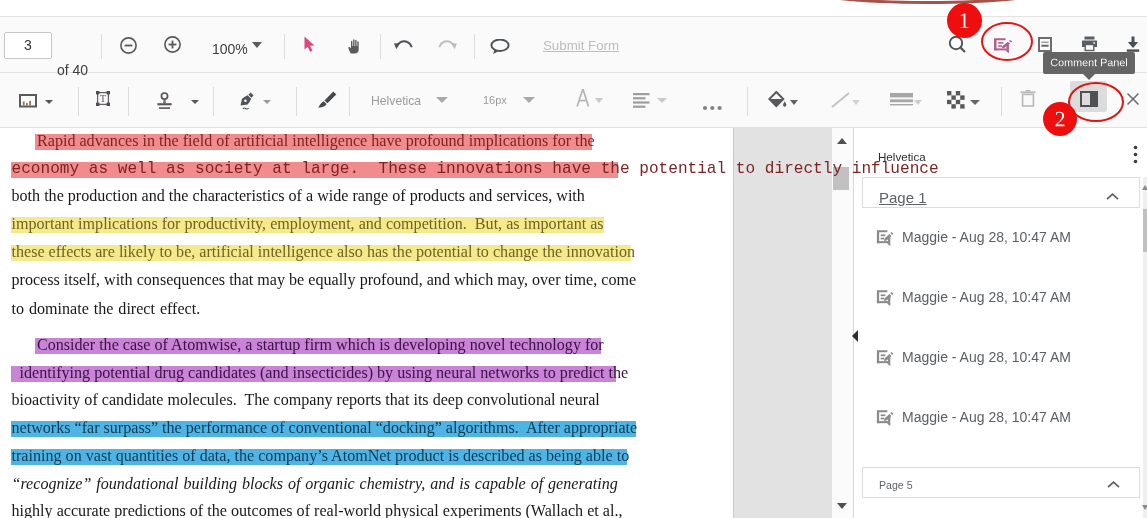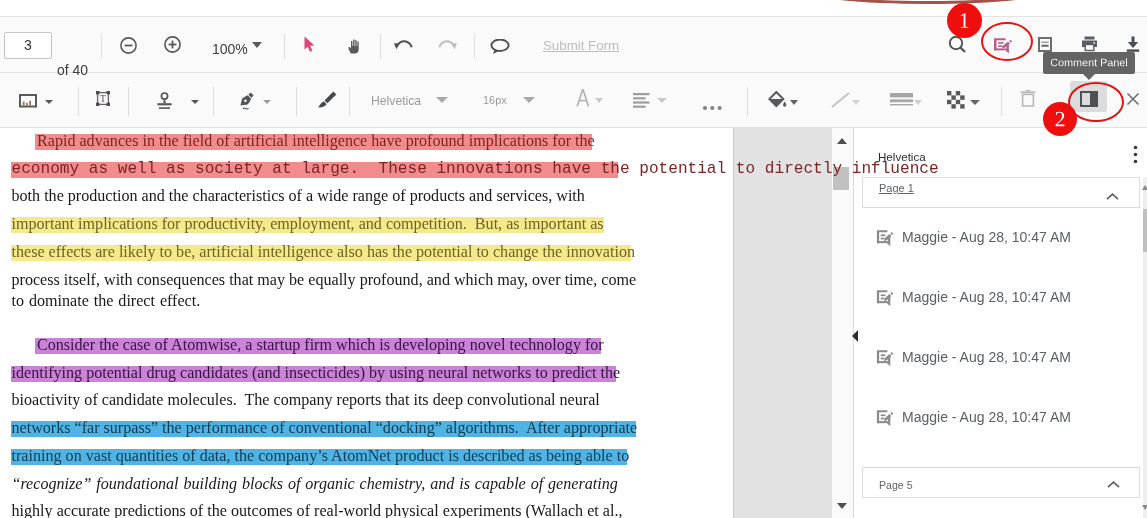--- a/index.html
+++ b/index.html
@@ -218,21 +218,21 @@
 
 <div class="ab" style="left:853px;top:128px;width:294px;height:390px;background:#fff;border-left:1px solid #d8d8d8;box-sizing:border-box;"></div>
 <div class="ab" style="left:878px;top:150px;font-size:11.6px;color:#2b2b2b;">Helvetica</div>
 <svg class="ab" style="left:1133px;top:145px" width="5" height="20" viewBox="0 0 5 20">
     <circle cx="2.5" cy="2.5" r="1.8" fill="#3c3c3c"></circle>
     <circle cx="2.5" cy="9.5" r="1.8" fill="#3c3c3c"></circle>
     <circle cx="2.5" cy="16.5" r="1.8" fill="#3c3c3c"></circle>
   </svg>
 
 <div class="ab" style="left:862px;top:177px;width:278px;height:31px;border:1px solid #dcdcdc;box-sizing:border-box;background:#fff;"></div>
-<div class="ab" style="left:879px;top:182px;font-size:11px;color:#5f6368;text-decoration:underline;">Page 1</div>
+<div class="ab" style="left:879px;top:189px;font-size:15px;color:#5f6368;text-decoration:underline;">Page 1</div>
 <svg class="ab" style="left:1106px;top:192.5px" width="13" height="7" viewBox="0 0 13 7">
     <polyline points="1,6.2 6.5,1.2 12,6.2" fill="none" stroke="#5f6368" stroke-width="1.8"></polyline>
   </svg>
 
 <svg class="ab cicon" style="left:876px;top:229px" width="18" height="17.5" viewBox="0 0 20 21" preserveAspectRatio="none">
     <g fill="#8b8b8b">
       <path d="M1,1.5 H12.6 V4 H3.5 V17 H1 Z"></path>
       <path d="M1,14.5 H13.4 V17 H1 Z"></path>
       <path d="M13.4,8.2 L15.9,8.2 L15.9,20.8 L12.1,17 L13.4,17 Z"></path>
       <path d="M5.2,6.5 H10.4 V8.6 H5.2 Z"></path>
@@ -301,23 +301,23 @@
 <div class="band" style="left:11px;top:365.9px;width:605px;background:#C983D7;"></div>
 <div class="band" style="left:11px;top:421.4px;width:625px;background:#4FB4E3;"></div>
 <div class="band" style="left:11px;top:449.2px;width:616px;background:#4FB4E3;"></div>
 
 <div class="tl tpink" style="left:37px;top:130.7px;">Rapid advances in the field of artificial intelligence have profound implications for the</div>
 <div class="tl tpink" style="top:158.5px;font-family:Liberation Mono, monospace;">economy as well as society at large.&nbsp; These innovations have the potential to directly influence</div>
 <div class="tl" style="top:186.2px;">both the production and the characteristics of a wide range of products and services, with</div>
 <div class="tl tyel" style="top:214px;">important implications for productivity, employment, and competition.&nbsp; But, as important as</div>
 <div class="tl tyel" style="top:241.8px;">these effects are likely to be, artificial intelligence also has the potential to change the innovation</div>
 <div class="tl" style="top:269.6px;">process itself, with consequences that may be equally profound, and which may, over time, come</div>
-<div class="tl" style="top:291px;word-spacing:0.9px;text-align:center;">to dominate the direct effect.</div>
+<div class="tl" style="top:299px;word-spacing:0.9px;text-align:center;">to dominate the direct effect.</div>
 <div class="tl tpur" style="left:37px;top:334.8px;">Consider the case of Atomwise, a startup firm which is developing novel technology for</div>
-<div class="tl tpur" style="top:362.6px;">identifying potential drug candidates (and insecticides) by using neural networks to predict the</div>
+<div class="tl tpur" style="top:362.6px;margin-left:8px;">identifying potential drug candidates (and insecticides) by using neural networks to predict the</div>
 <div class="tl" style="top:390.3px;">bioactivity of candidate molecules.&nbsp; The company reports that its deep convolutional neural</div>
 <div class="tl tblu" style="top:418.1px;">networks “far surpass” the performance of conventional “docking” algorithms.&nbsp; After appropriate</div>
 <div class="tl tblu" style="top:445.9px;">training on vast quantities of data, the company’s AtomNet product is described as being able to</div>
 <div class="tl" style="top:473.7px;word-spacing:0.85px;font-style:italic;">“recognize” foundational building blocks of organic chemistry, and is capable of generating</div>
 <div class="tl" style="top:501.4px;">highly accurate predictions of the outcomes of real-world physical experiments (Wallach et al.,</div>
 </div>
 
 <svg class="ab" style="left:947px;top:3px" width="35" height="35">
     <circle cx="17.5" cy="17.5" r="17.5" fill="#ef0e0e"></circle>
     <g transform="translate(11.7,24.72) scale(0.010742,-0.010742)">

